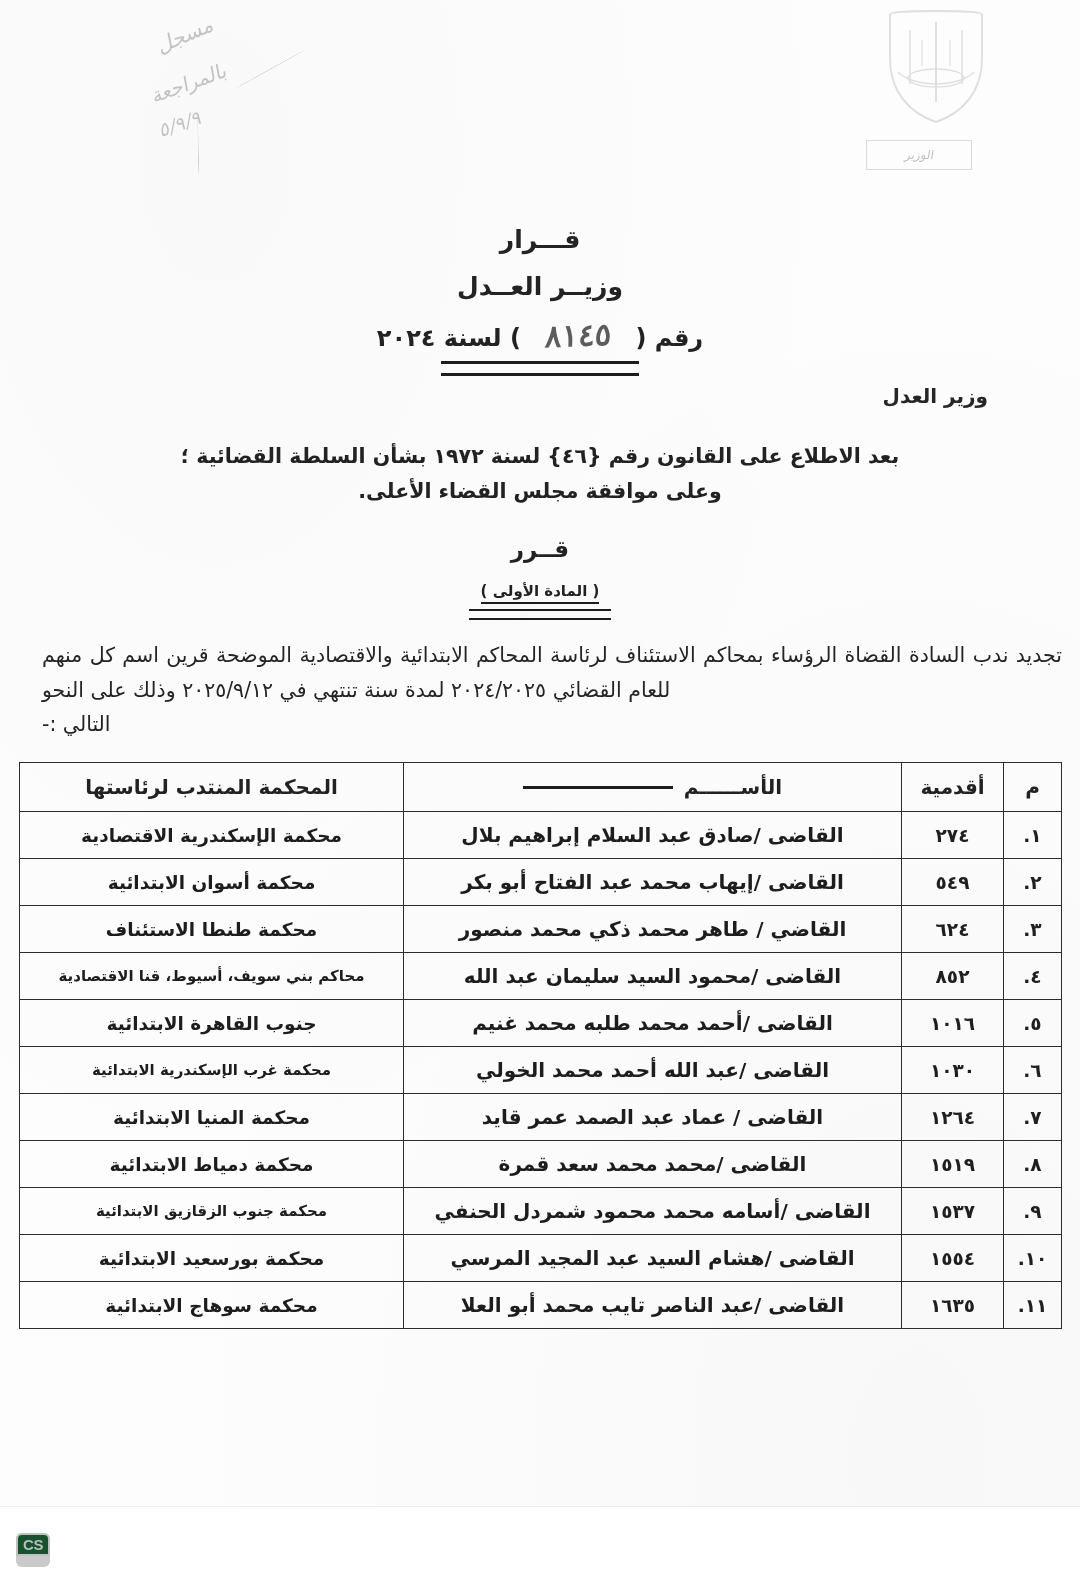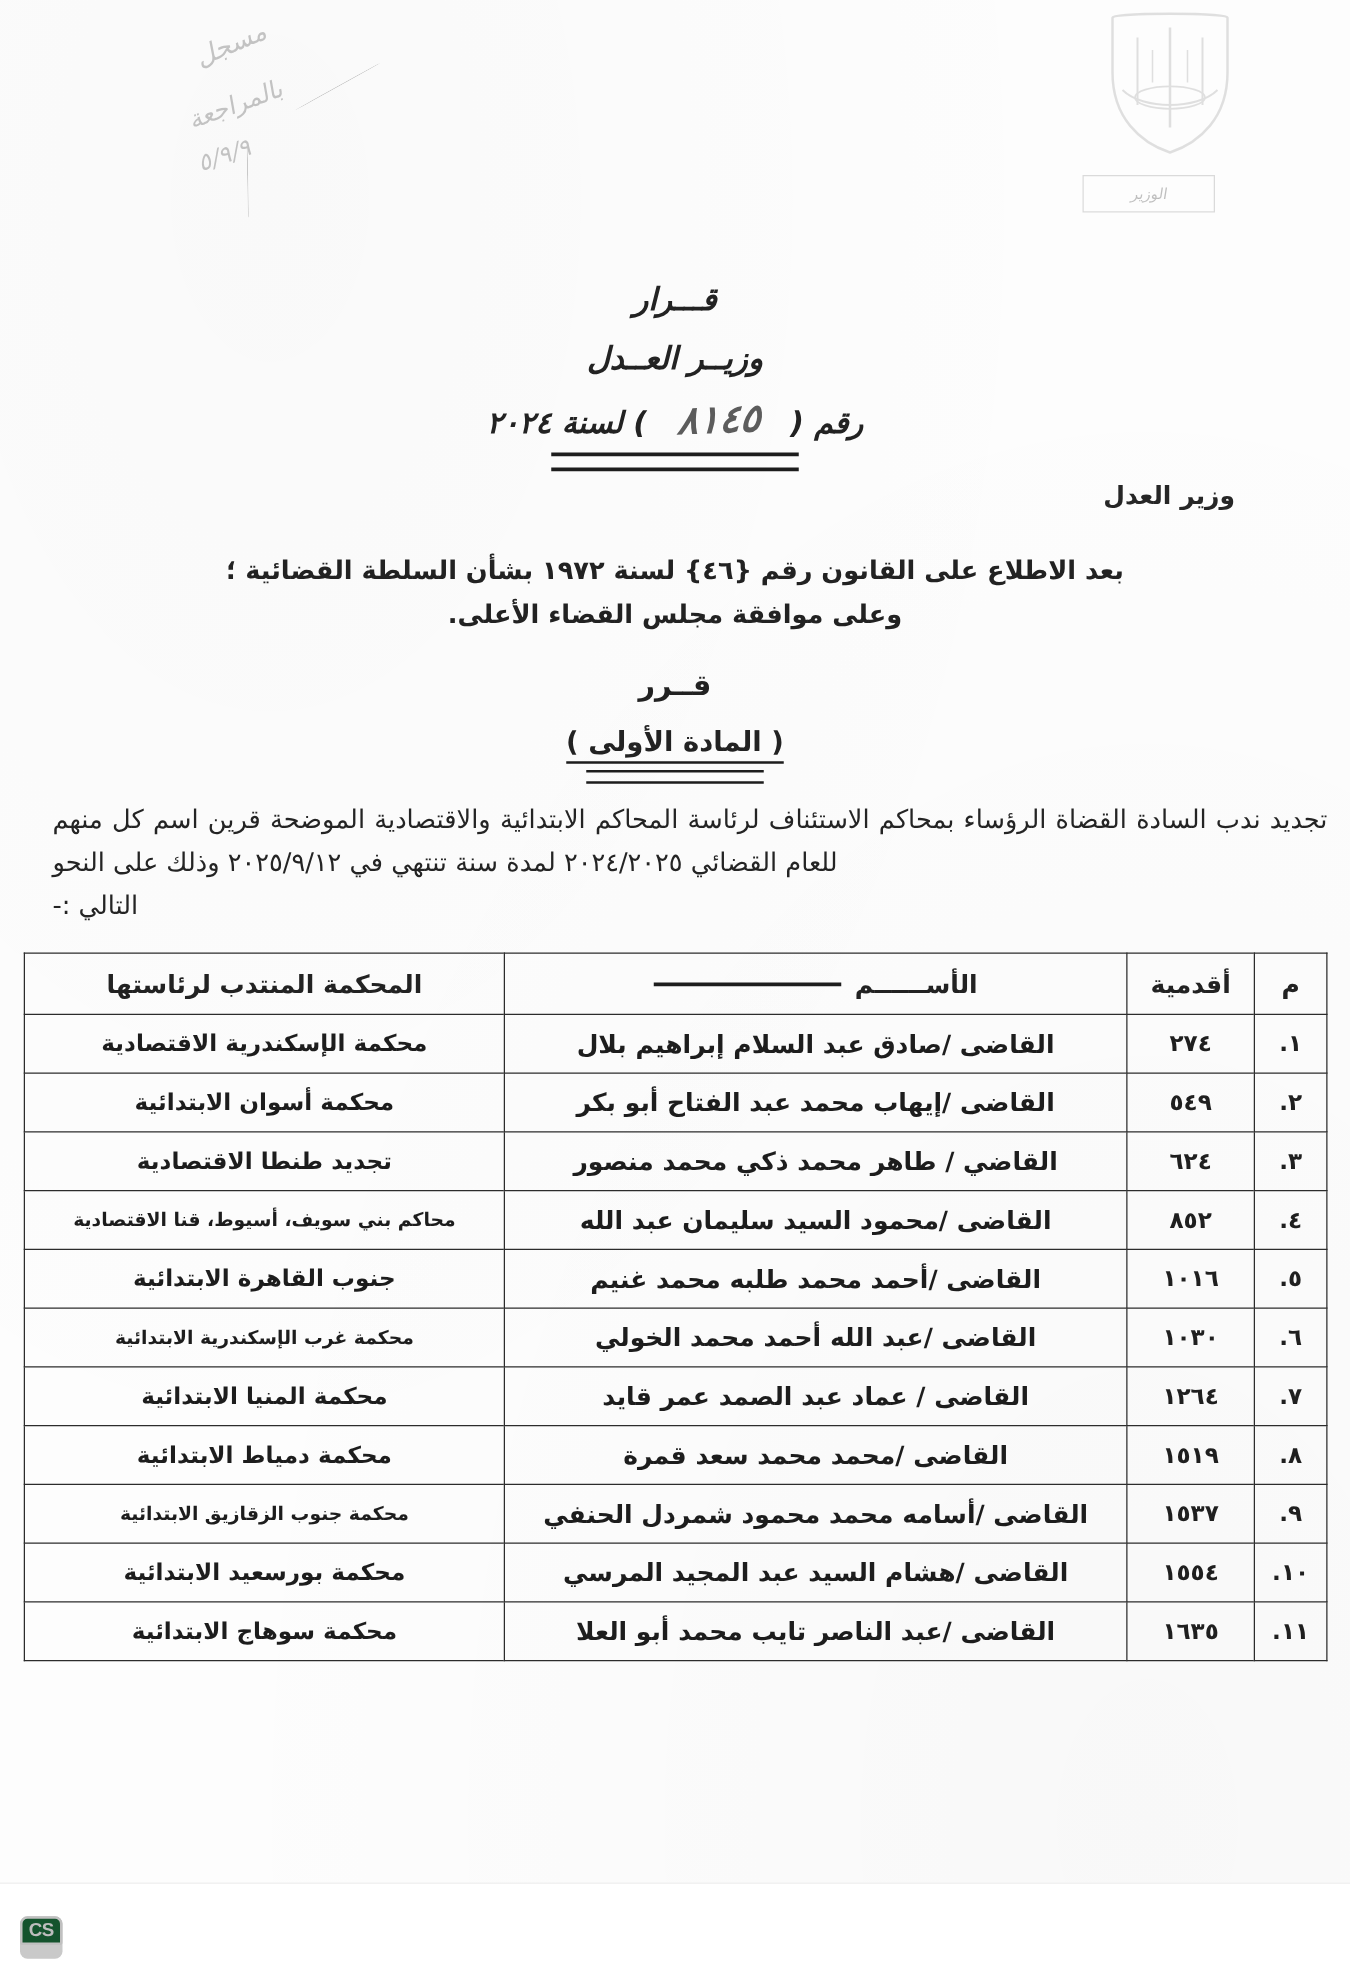--- a/index.html
+++ b/index.html
@@ -106,21 +106,20 @@
     font-family: "DejaVu Serif", "Liberation Serif", serif;
     transform: skewX(-9deg);
   }
 
   
   .title-block {
     position: absolute;
     left: 0; right: 0;
     top: 224px;
     text-align: center;
-    font-style: italic;
   }
   .t-qarar {
     font-size: 25px;
     letter-spacing: 5px;
     font-weight: 700;
     color: #232323;
     line-height: 1.25;
   }
   .t-minister {
     font-size: 25px;
@@ -190,21 +189,21 @@
     font-size: 23px;
     font-weight: 700;
     letter-spacing: 4px;
     color: #222;
   }
   .article-one {
     position: absolute;
     left: 0; right: 0;
     top: 582px;
     text-align: center;
-    font-size: 22px;
+    font-size: 15px;
     font-weight: 700;
     color: #222;
   }
   .article-one span.inner {
     display: inline-block;
     border-bottom: 2px solid #1d1d1d;
     padding-bottom: 2px;
   }
   .article-rule {
     width: 142px;
@@ -441,21 +440,21 @@
           <tr>
             <td class="c-num">٢.</td>
             <td class="c-sen">٥٤٩</td>
             <td class="c-name">القاضى /إيهاب محمد عبد الفتاح أبو بكر</td>
             <td class="c-court">محكمة أسوان الابتدائية</td>
           </tr>
           <tr>
             <td class="c-num">٣.</td>
             <td class="c-sen">٦٢٤</td>
             <td class="c-name">القاضي / طاهر محمد ذكي محمد منصور</td>
-            <td class="c-court">تجديد طنطا الاقتصادية</td>
+            <td class="c-court">محكمة طنطا الاستئناف</td>
           </tr>
           <tr>
             <td class="c-num">٤.</td>
             <td class="c-sen">٨٥٢</td>
             <td class="c-name">القاضى /محمود السيد سليمان عبد الله</td>
             <td class="c-court small">محاكم بني سويف، أسيوط، قنا الاقتصادية</td>
           </tr>
           <tr>
             <td class="c-num">٥.</td>
             <td class="c-sen">١٠١٦</td>

